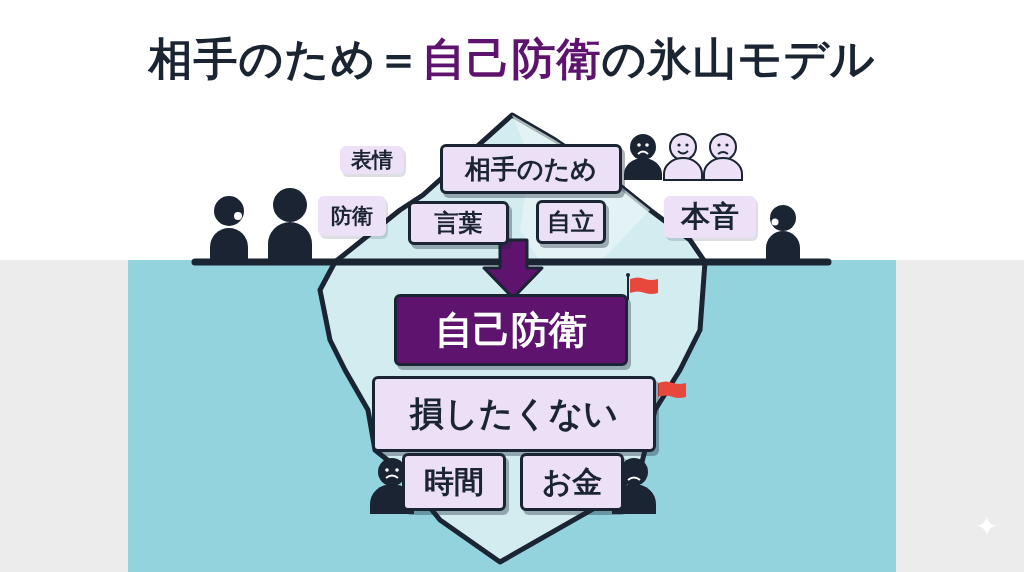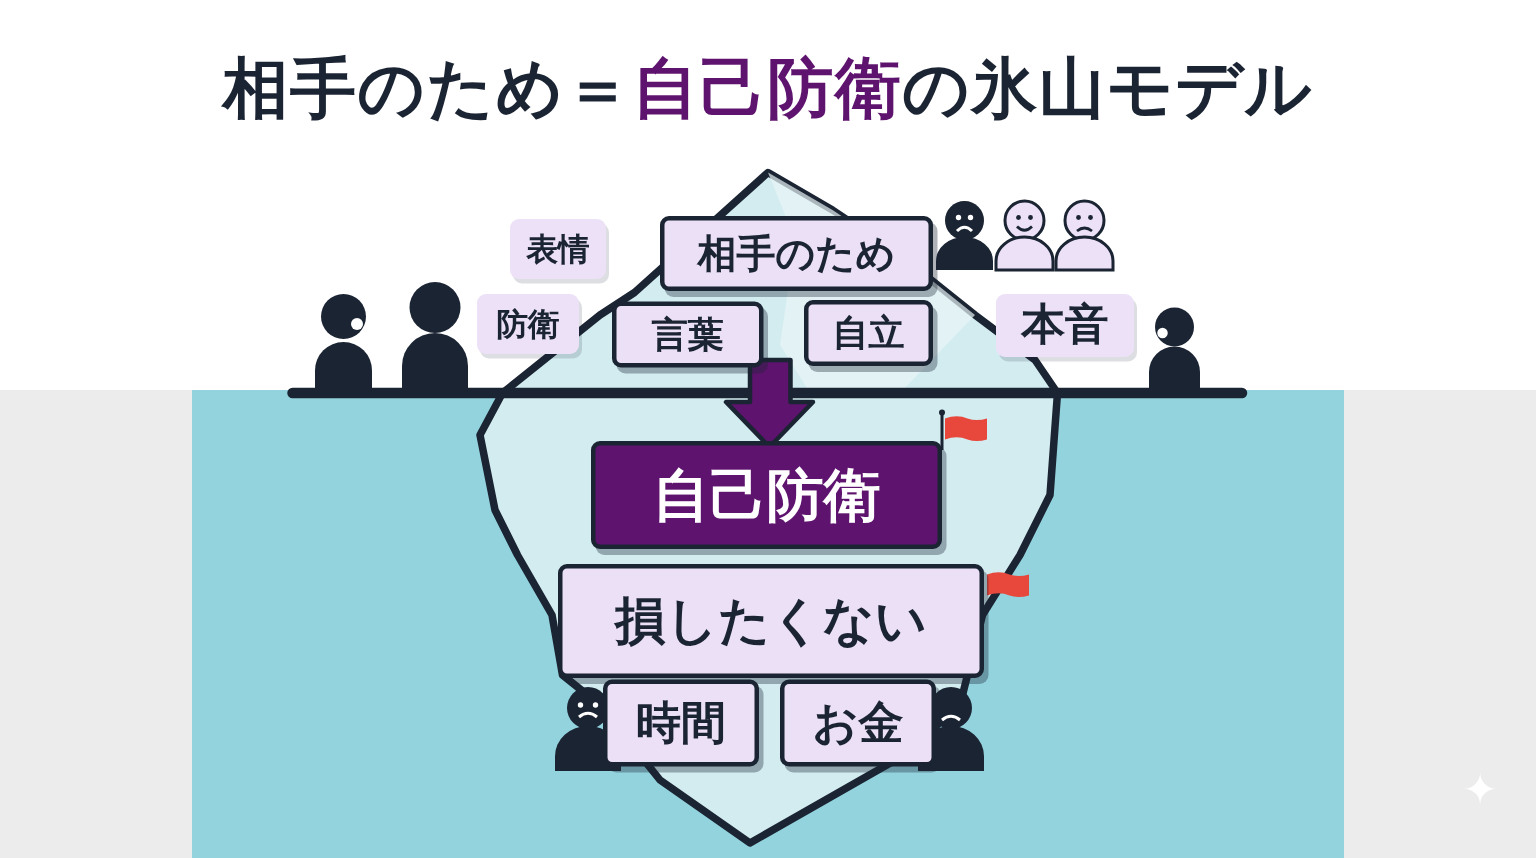--- a/index.html
+++ b/index.html
@@ -103,25 +103,25 @@
       <circle cx="397" cy="470" r="1.8" fill="#fff"></circle>
     <path d="M386,478 q6,-5 12,0" stroke="#fff" stroke-width="2" fill="none"></path>
   </g>
   <g>
     <circle cx="634" cy="472" r="14" fill="#1b2433"></circle>
     <path d="M612,514 v-10 a22,20 0 0 1 44,0 v10 z" fill="#1b2433"></path>
     <path d="M628,480 q6,-5 12,0" stroke="#fff" stroke-width="2" fill="none"></path>
   </g>
 </svg>
 
-<div class="label soft" style="left:340px;top:146px;width:64px;height:40px;font-size:21px;">表情</div>
+<div class="label soft" style="left:340px;top:146px;width:64px;height:28px;font-size:21px;">表情</div>
 <div class="label" style="left:440px;top:144px;width:182px;height:50px;font-size:26px;">相手のため</div>
 <div class="label soft" style="left:318px;top:196px;width:68px;height:40px;font-size:21px;text-align:center;">防衛</div>
 <div class="label" style="left:408px;top:201px;width:101px;height:44px;font-size:24px;">言葉</div>
-<div class="label" style="left:536px;top:200px;width:86px;height:44px;font-size:24px;">自立</div>
+<div class="label" style="left:536px;top:200px;width:70px;height:44px;font-size:24px;">自立</div>
 <div class="label soft" style="left:664px;top:196px;width:92px;height:42px;font-size:29px;">本音</div>
 
 <div class="label dark" style="left:394px;top:294px;width:234px;height:72px;font-size:38px;">自己防衛</div>
 <div class="label" style="left:372px;top:376px;width:284px;height:76px;font-size:34px;">損したくない</div>
 <div class="label" style="left:402px;top:453px;width:104px;height:58px;font-size:30px;">時間</div>
 <div class="label" style="left:520px;top:453px;width:104px;height:58px;font-size:30px;">お金</div>
 
 <div class="sparkle">✦</div>
 
 </body></html>

